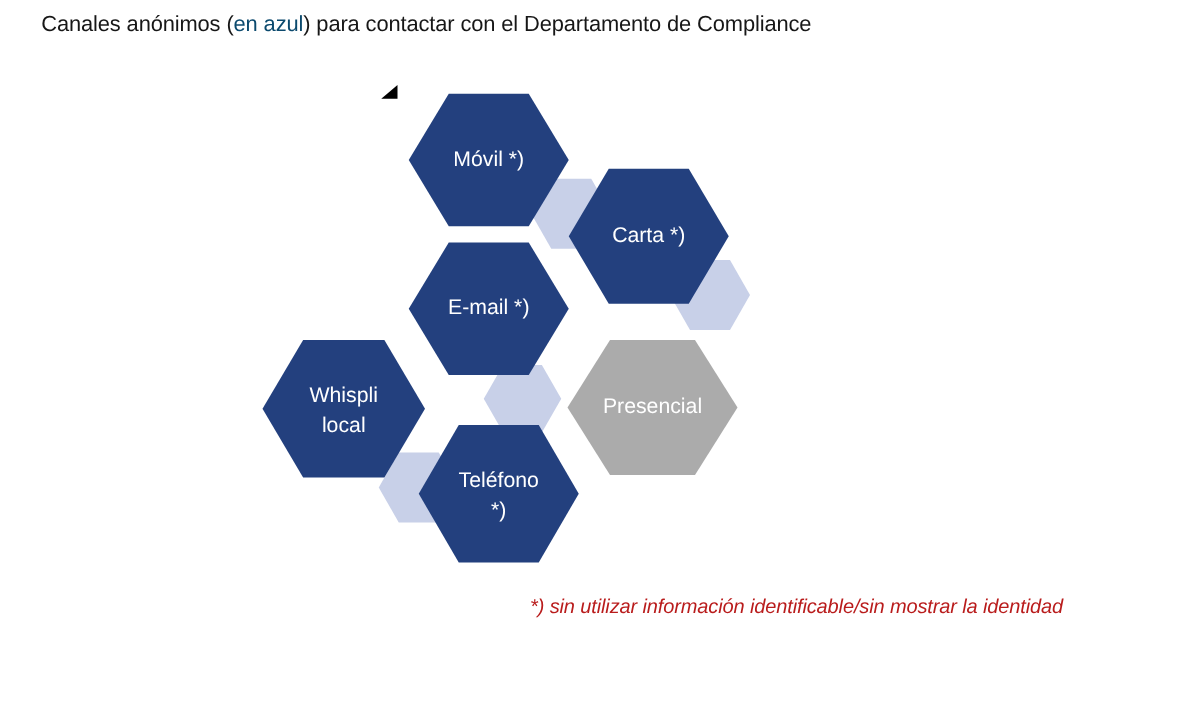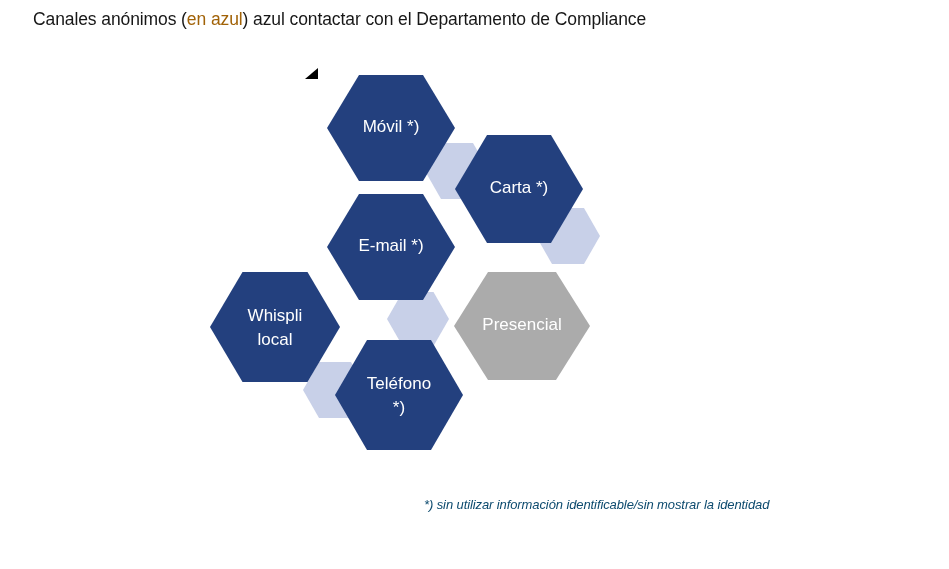--- a/index.html
+++ b/index.html
@@ -23,21 +23,21 @@
     top: 5px;
     width: 880px;
     height: 30px;
     white-space: nowrap;
     font-size: 17.5px;
     line-height: 28px;
     color: #171717;
     letter-spacing: -0.1px;
   }
   #title-bar .bold { font-weight: normal; }
-  #title-bar .blue { color: #a16207; }
+  #title-bar .blue { color: #0c4a6e; }
 
   
   #hex-diagram {
     position: absolute;
     left: 0;
     top: 50px;
     width: 949px;
     height: 420px;
   }
   #hex-diagram svg { display: block; }
@@ -58,34 +58,34 @@
     width: 0;
     height: 0;
     border-left: 13px solid transparent;
     border-bottom: 11px solid #000000;
   }
 
   
   #footnote {
     position: absolute;
     left: 424px;
-    top: 497px;
+    top: 477px;
     width: 500px;
-    font-size: 13px;
+    font-size: 16px;
     font-style: italic;
-    color: #0c4a6e;
+    color: #b91c1c;
     white-space: nowrap;
     letter-spacing: -0.1px;
   }
 </style>
 </head>
 <body>
 
 <div id="title-bar">
-  <span class="bold">Canales anónimos</span><span> (</span><span class="blue">en azul</span><span>)</span><span> azul contactar con el Departamento de Compliance</span>
+  <span class="bold">Canales anónimos</span><span> (</span><span class="blue">en azul</span><span>)</span><span> para contactar con el Departamento de Compliance</span>
 </div>
 
 <div id="selection-handle"></div>
 
 <div id="hex-diagram">
   <svg id="hex-svg" width="949" height="420" viewBox="0 0 949 420" xmlns="http://www.w3.org/2000/svg">
     <g id="connector-layer">
         <polygon points="425.0,121.0 441.0,93.0 473.0,93.0 489.0,121.0 473.0,149.0 441.0,149.0" fill="#C8D0E8"></polygon>
         <polygon points="536.0,186.0 552.0,158.0 584.0,158.0 600.0,186.0 584.0,214.0 552.0,214.0" fill="#C8D0E8"></polygon>
         <polygon points="387.0,269.0 402.5,242.0 433.5,242.0 449.0,269.0 433.5,296.0 402.5,296.0" fill="#C8D0E8"></polygon>

